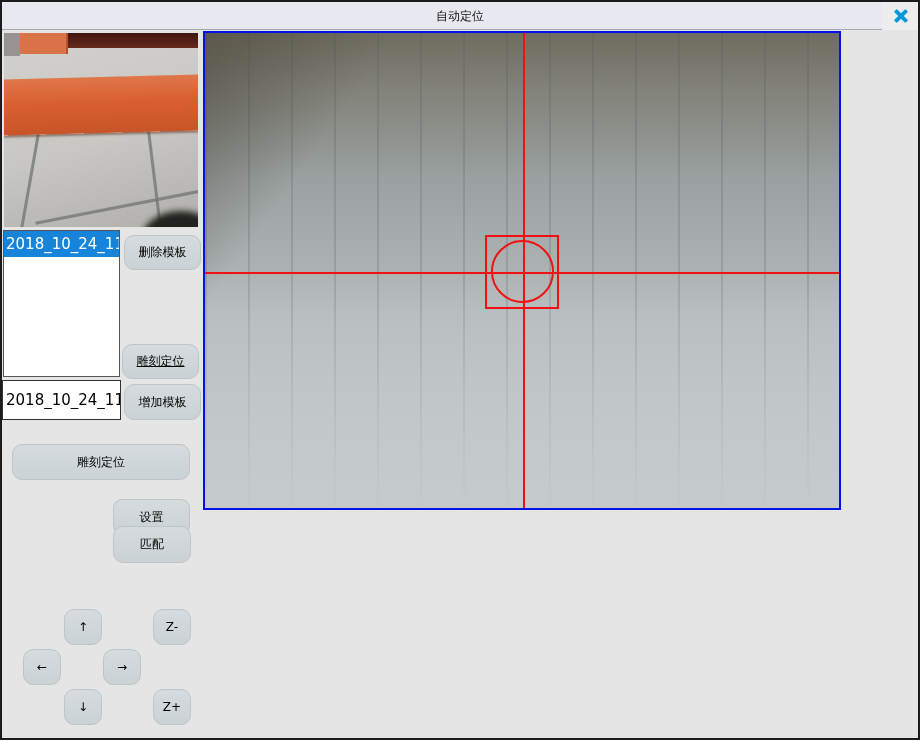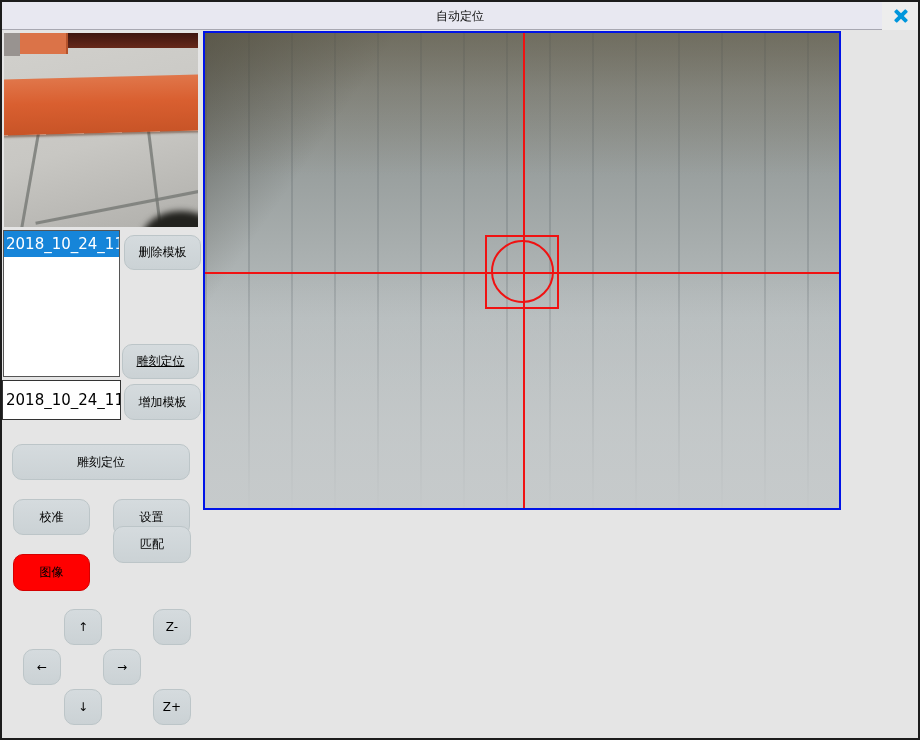--- a/index.html
+++ b/index.html
@@ -120,23 +120,21 @@
     <div class="tpl-item-selected">2018_10_24_11</div>
   </div>
 
   <input class="tpl-input" type="text" value="2018_10_24_11" style="">
 
   <div class="btn btn-del">删除模板</div>
   <div class="btn btn-engr">雕刻定位</div>
   <div class="btn btn-add">增加模板</div>
 
   <div class="btn btn-cut">雕刻定位</div>
-  <div class="btn btn-cal">校准</div>
   <div class="btn btn-set">设置</div>
-  <div class="btn btn-red btn-img">图像</div>
   <div class="btn btn-match">匹配</div>
 
   <div class="btn btn-up">
     <span>↑</span>
   </div>
   <div class="btn btn-zm">Z-</div>
   <div class="btn btn-left">
     <span>←</span>
   </div>
   <div class="btn btn-right">

